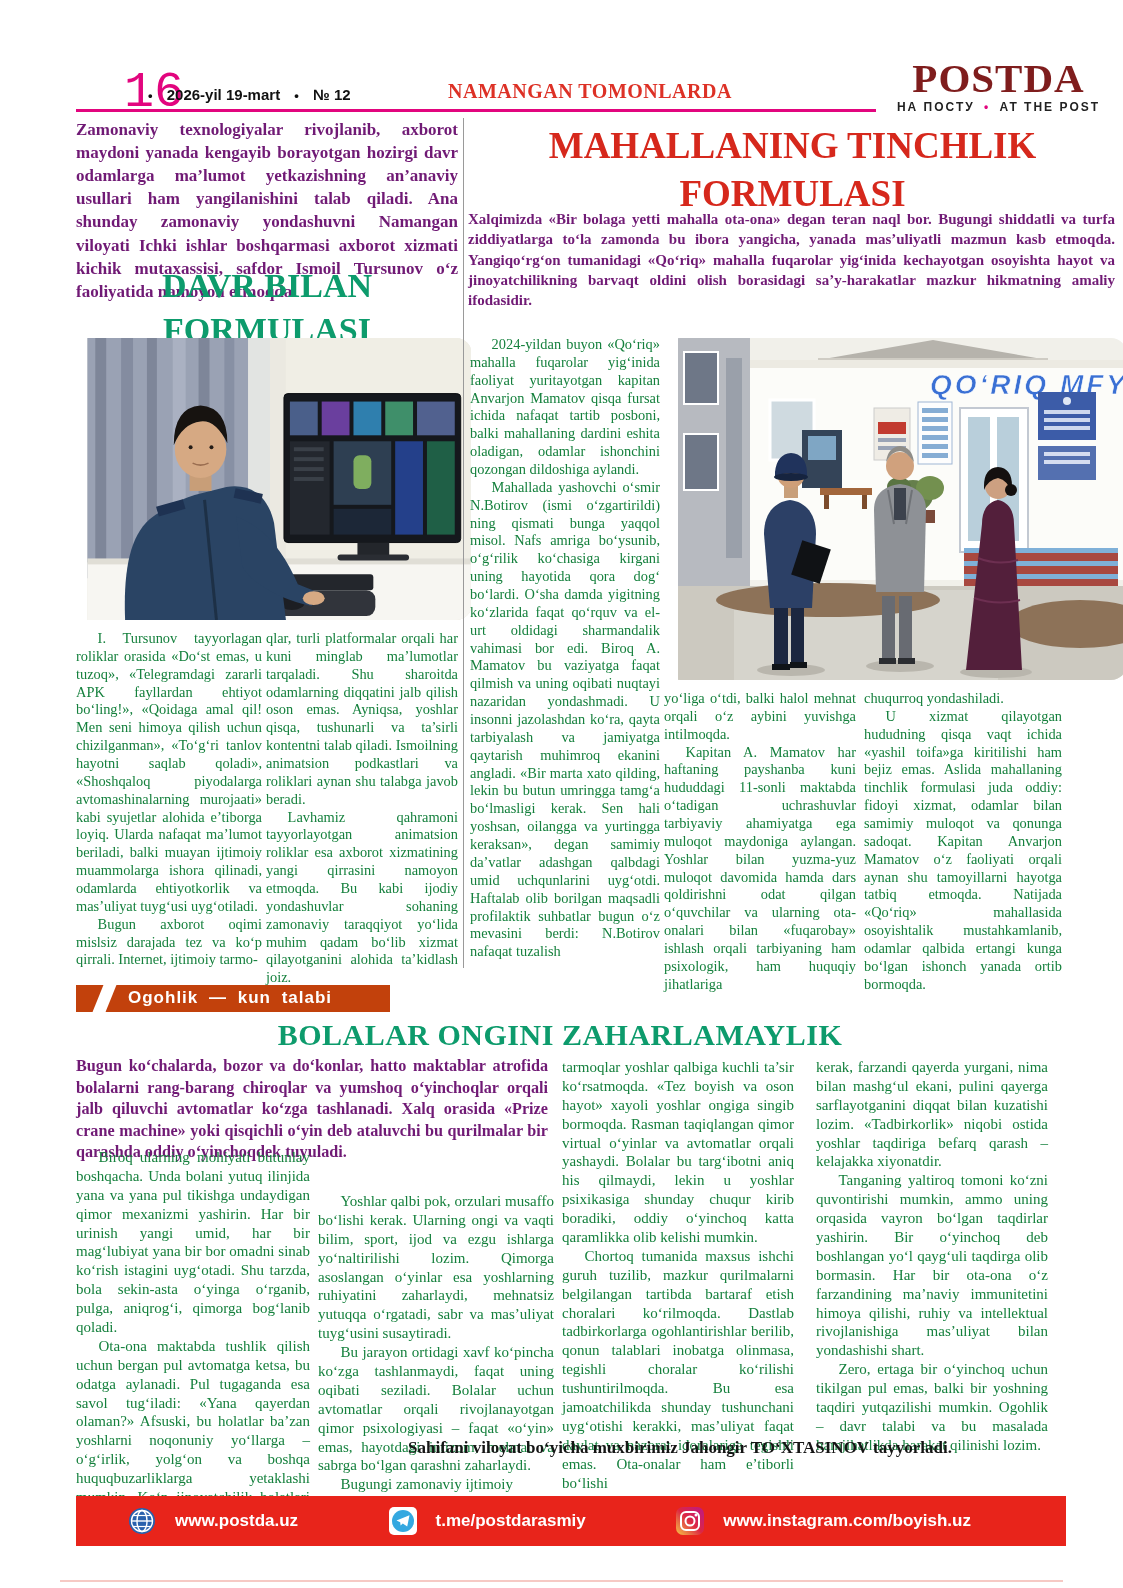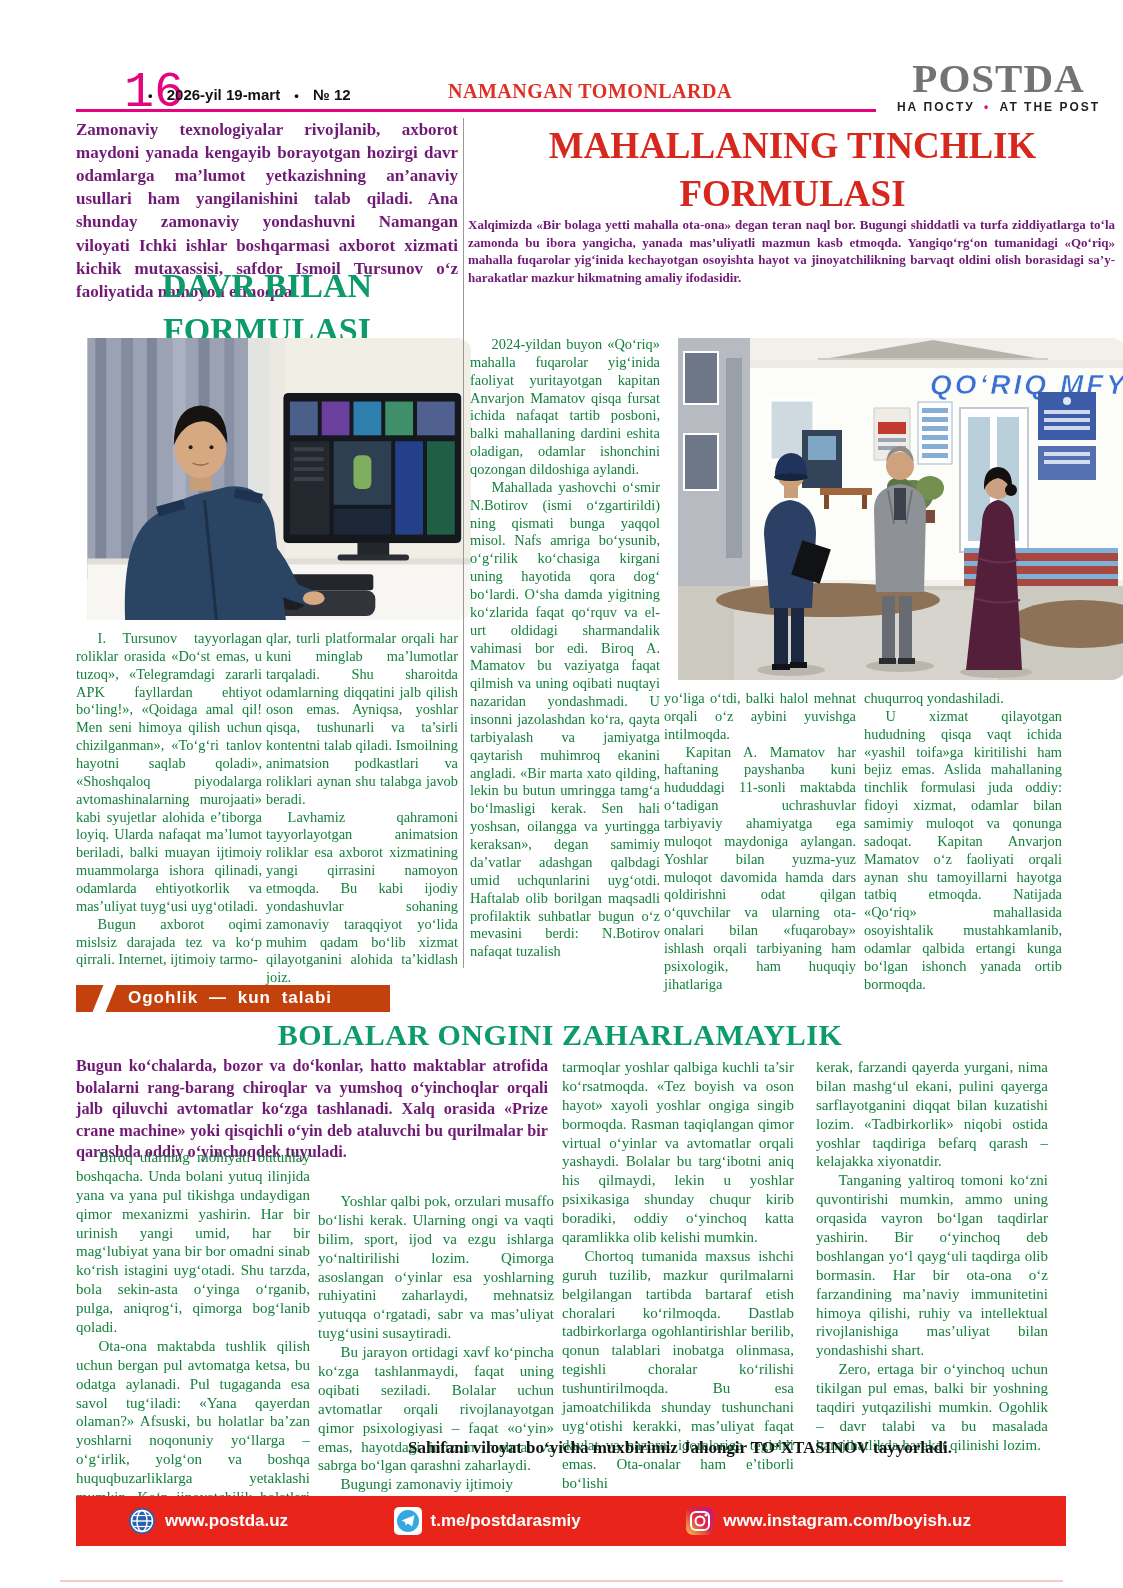--- a/index.html
+++ b/index.html
@@ -6,32 +6,32 @@
   .page{position:relative;width:1123px;height:1588px;background:#fff;overflow:hidden;
         font-family:"Liberation Serif",serif;color:#1d1d1d;}
   .abs{position:absolute;}
 
   
   .pageno{left:76px;top:68px;font-size:50px;line-height:1;color:#e2057e;font-family:Liberation Mono, monospace;margin-left:48px;}
   .hmeta{left:138px;top:86px;font-size:15px;font-weight:bold;font-family:"Liberation Sans",sans-serif;color:#111;}
   .hmeta .dot{margin:0 10px;font-size:13px;}
   .section-title{left:400px;top:80px;width:380px;text-align:center;font-size:20px;font-weight:bold;color:#dd3126;letter-spacing:.5px;}
   .mline{left:76px;top:109px;width:800px;height:3px;background:#e2057e;}
-  .masthead{left:882px;top:58px;width:233px;text-align:center;font-size:41px;font-weight:bold;letter-spacing:1px;color:#737373;line-height:1;}
+  .masthead{left:882px;top:58px;width:233px;text-align:center;font-size:41px;font-weight:bold;letter-spacing:1px;color:#7f1d1d;line-height:1;}
   .masthead-sub{left:882px;top:100px;width:233px;text-align:center;font-family:"Liberation Sans",sans-serif;
                 font-size:12px;font-weight:bold;letter-spacing:2px;color:#222;}
   .masthead-sub .dot{color:#e2057e;margin:0 4px;}
 
   
   .lede{position:absolute;font-weight:bold;text-align:justify;color:#701a75;}
   .lede1{left:76px;top:118px;width:382px;font-size:17px;line-height:1.36;}
   .h-green{position:absolute;color:#0d9b6c;font-weight:bold;text-align:center;}
   .h1g{left:76px;top:264px;width:382px;font-size:34px;line-height:1.3;}
   .h-red{left:470px;top:122px;width:645px;position:absolute;color:#d6281c;font-weight:bold;text-align:center;font-size:37px;line-height:1.3;}
-  .lede2{left:468px;top:216px;width:647px;font-size:13px;line-height:1.35;font-family:Liberation Serif, serif;}
+  .lede2{left:468px;top:209px;width:647px;font-size:15px;line-height:1.35;font-family:Liberation Serif, serif;}
   .h3g{left:120px;top:1018px;width:880px;font-size:30px;line-height:1.1;letter-spacing:.5px;}
   .lede3{left:76px;top:1056px;width:472px;font-size:16.2px;line-height:1.33;}
 
   
   .bodycol{position:absolute;text-align:justify;font-size:14.4px;line-height:1.24;color:#15803d;}
   .bodycol p{margin:0;text-indent:1.5em;}
   .bodycol p.cont{text-indent:0;}
   .wide{font-size:15px;line-height:1.26;}
   .a1A{left:76px;top:630px;width:186px;height:338px;}
   .a1B{left:266px;top:630px;width:192px;height:338px;}
@@ -55,21 +55,21 @@
   
   .banner{left:76px;top:985px;width:314px;height:27px;background:#c2410c;position:absolute;}
   .banner .slash{position:absolute;left:22px;top:0;width:13px;height:27px;background:#fff;transform:skewX(-22deg);}
   .banner .txt{position:absolute;left:52px;top:3px;color:#fff;font-family:"Liberation Sans",sans-serif;
                font-weight:bold;font-size:17px;letter-spacing:1px;word-spacing:5px;}
 
   
   .byline{left:300px;top:1438px;width:760px;text-align:center;font-size:17px;font-weight:bold;color:#151515;}
   .footer{left:76px;top:1496px;width:990px;height:50px;background:#e8241b;position:absolute;
           display:flex;align-items:center;justify-content:space-between;padding:0 95px 0 52px;box-sizing:border-box;}
-  .flink{display:flex;align-items:center;gap:9px;color:#fff;font-family:"Liberation Sans",sans-serif;
+  .flink{display:flex;align-items:center;gap:19px;color:#fff;font-family:"Liberation Sans",sans-serif;
          font-weight:bold;font-size:17px;cursor:pointer;}
   .flink svg{display:block;}
   .bottomline{left:60px;top:1580px;width:1003px;height:2px;background:#f6c9c4;}
 </style>
 </head>
 <body>
 
 <div class="page">
 
   <div class="abs pageno">16</div>

